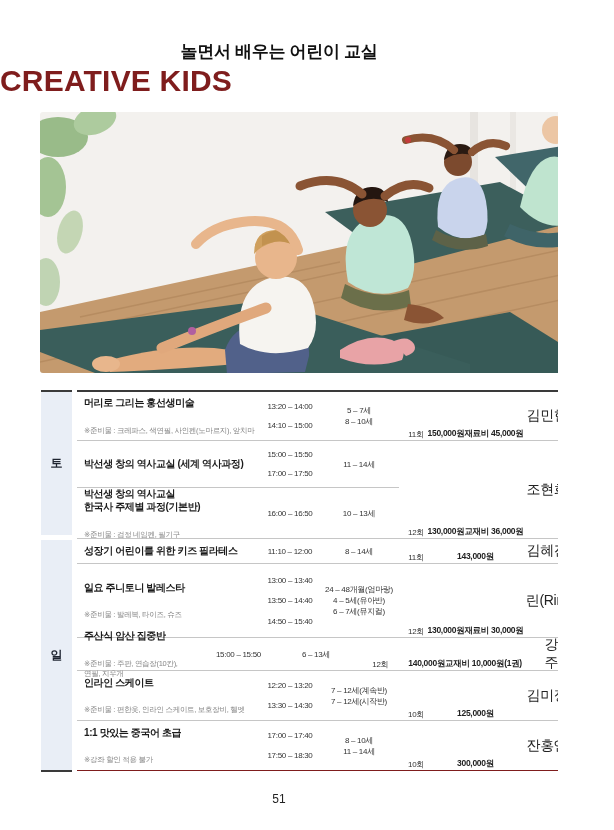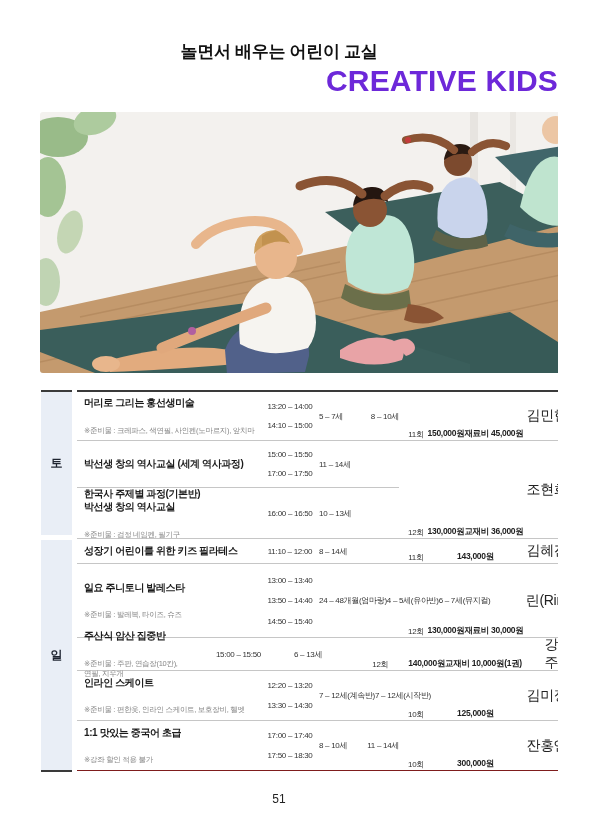--- a/index.html
+++ b/index.html
@@ -3,22 +3,22 @@
 <meta charset="utf-8">
 <style>
   * { margin:0; padding:0; box-sizing:border-box; }
   html,body { background:#ffffff; }
   body { font-family:"Liberation Sans","DejaVu Sans",sans-serif; color:#222; }
   .page { position:relative; width:558px; height:830px; background:#fff; overflow:hidden; }
 
   
   .hdr-kr { position:absolute; top:40px; left:0; width:100%; text-align:center;
             font-size:17px; font-weight:600; color:#111; letter-spacing:-0.3px; }
-  .hdr-en { position:absolute; top:64px; left:0; width:100%; text-align:right;
-            font-size:30px; font-weight:700; color:#6d28d9; letter-spacing:0.2px; }
+  .hdr-en { position:absolute; top:64px; left:0; width:100%; text-align:left;
+            font-size:30px; font-weight:700; color:#7f1d1d; letter-spacing:0.2px; }
 
   
   .photo { position:absolute; left:40px; top:112px; width:534px; height:261px;
            border-radius:3px; overflow:hidden; }
   .photo svg { display:block; }
 
   
   .tbl { position:absolute; left:41px; top:390px; width:531px; height:382px; }
   .day-col { position:absolute; left:0; top:0; width:31px; height:382px; }
   .day-block { background:#e9eef6; display:flex; align-items:center; justify-content:center;
@@ -29,21 +29,21 @@
 
   .content-col { position:absolute; left:36px; top:0; width:495px;
                  border-top:2px solid #3a3a3a; border-bottom:1px solid #7f1d1d; }
   .row { display:flex; align-items:stretch; width:100%; }
   .row + .row, .grp + .row, .row + .grp { border-top:1px solid #c6c6c6; }
 
   .c-title { width:184px; display:flex; flex-direction:column; justify-content:center;
              padding-left:7px; padding-right:4px; }
   .c-time  { width:58px;  display:flex; flex-direction:column; justify-content:space-evenly;
              align-items:center; text-align:center; }
-  .c-age   { width:80px;  display:flex; justify-content:space-between;
+  .c-age   { width:80px;  display:flex; flex-direction:column; justify-content:center;
              align-items:center; text-align:center; }
   .c-ses   { width:34px;  display:flex; align-items:flex-end; justify-content:center; }
   .c-price { width:89px;  display:flex; flex-direction:row; justify-content:center;
              align-items:flex-end; padding-right:4px; text-align:right; }
   .c-inst  { width:50px;  display:flex; align-items:center; justify-content:center; }
 
   .t-main { font-size:10px; font-weight:700; color:#1c1c1c; letter-spacing:-0.4px; line-height:1.35; }
   .t-note { font-size:7.5px; color:#868686; letter-spacing:-0.3px; margin-top:16px; }
   .t-sm   { font-size:8px; color:#333; letter-spacing:-0.3px; white-space:nowrap; }
   .t-price{ font-size:8.5px; font-weight:700; color:#222; letter-spacing:-0.3px; line-height:1.55; white-space:nowrap; }
@@ -195,22 +195,22 @@
             <div class="c-time">
               <span class="t-sm">15:00 – 15:50</span>
               <span class="t-sm">17:00 – 17:50</span>
             </div>
             <div class="c-age">
               <span class="t-sm">11 – 14세</span>
             </div>
           </div>
           <div class="subrow h-r3">
             <div class="c-title">
+              <div class="t-main">박선생 창의 역사교실</div>
               <div class="t-main">한국사 주제별 과정(기본반)</div>
-              <div class="t-main">박선생 창의 역사교실</div>
               <div class="t-note">※준비물 : 검정 네임펜, 필기구</div>
             </div>
             <div class="c-time">
               <span class="t-sm">16:00 – 16:50</span>
             </div>
             <div class="c-age">
               <span class="t-sm">10 – 13세</span>
             </div>
           </div>
         </div>

